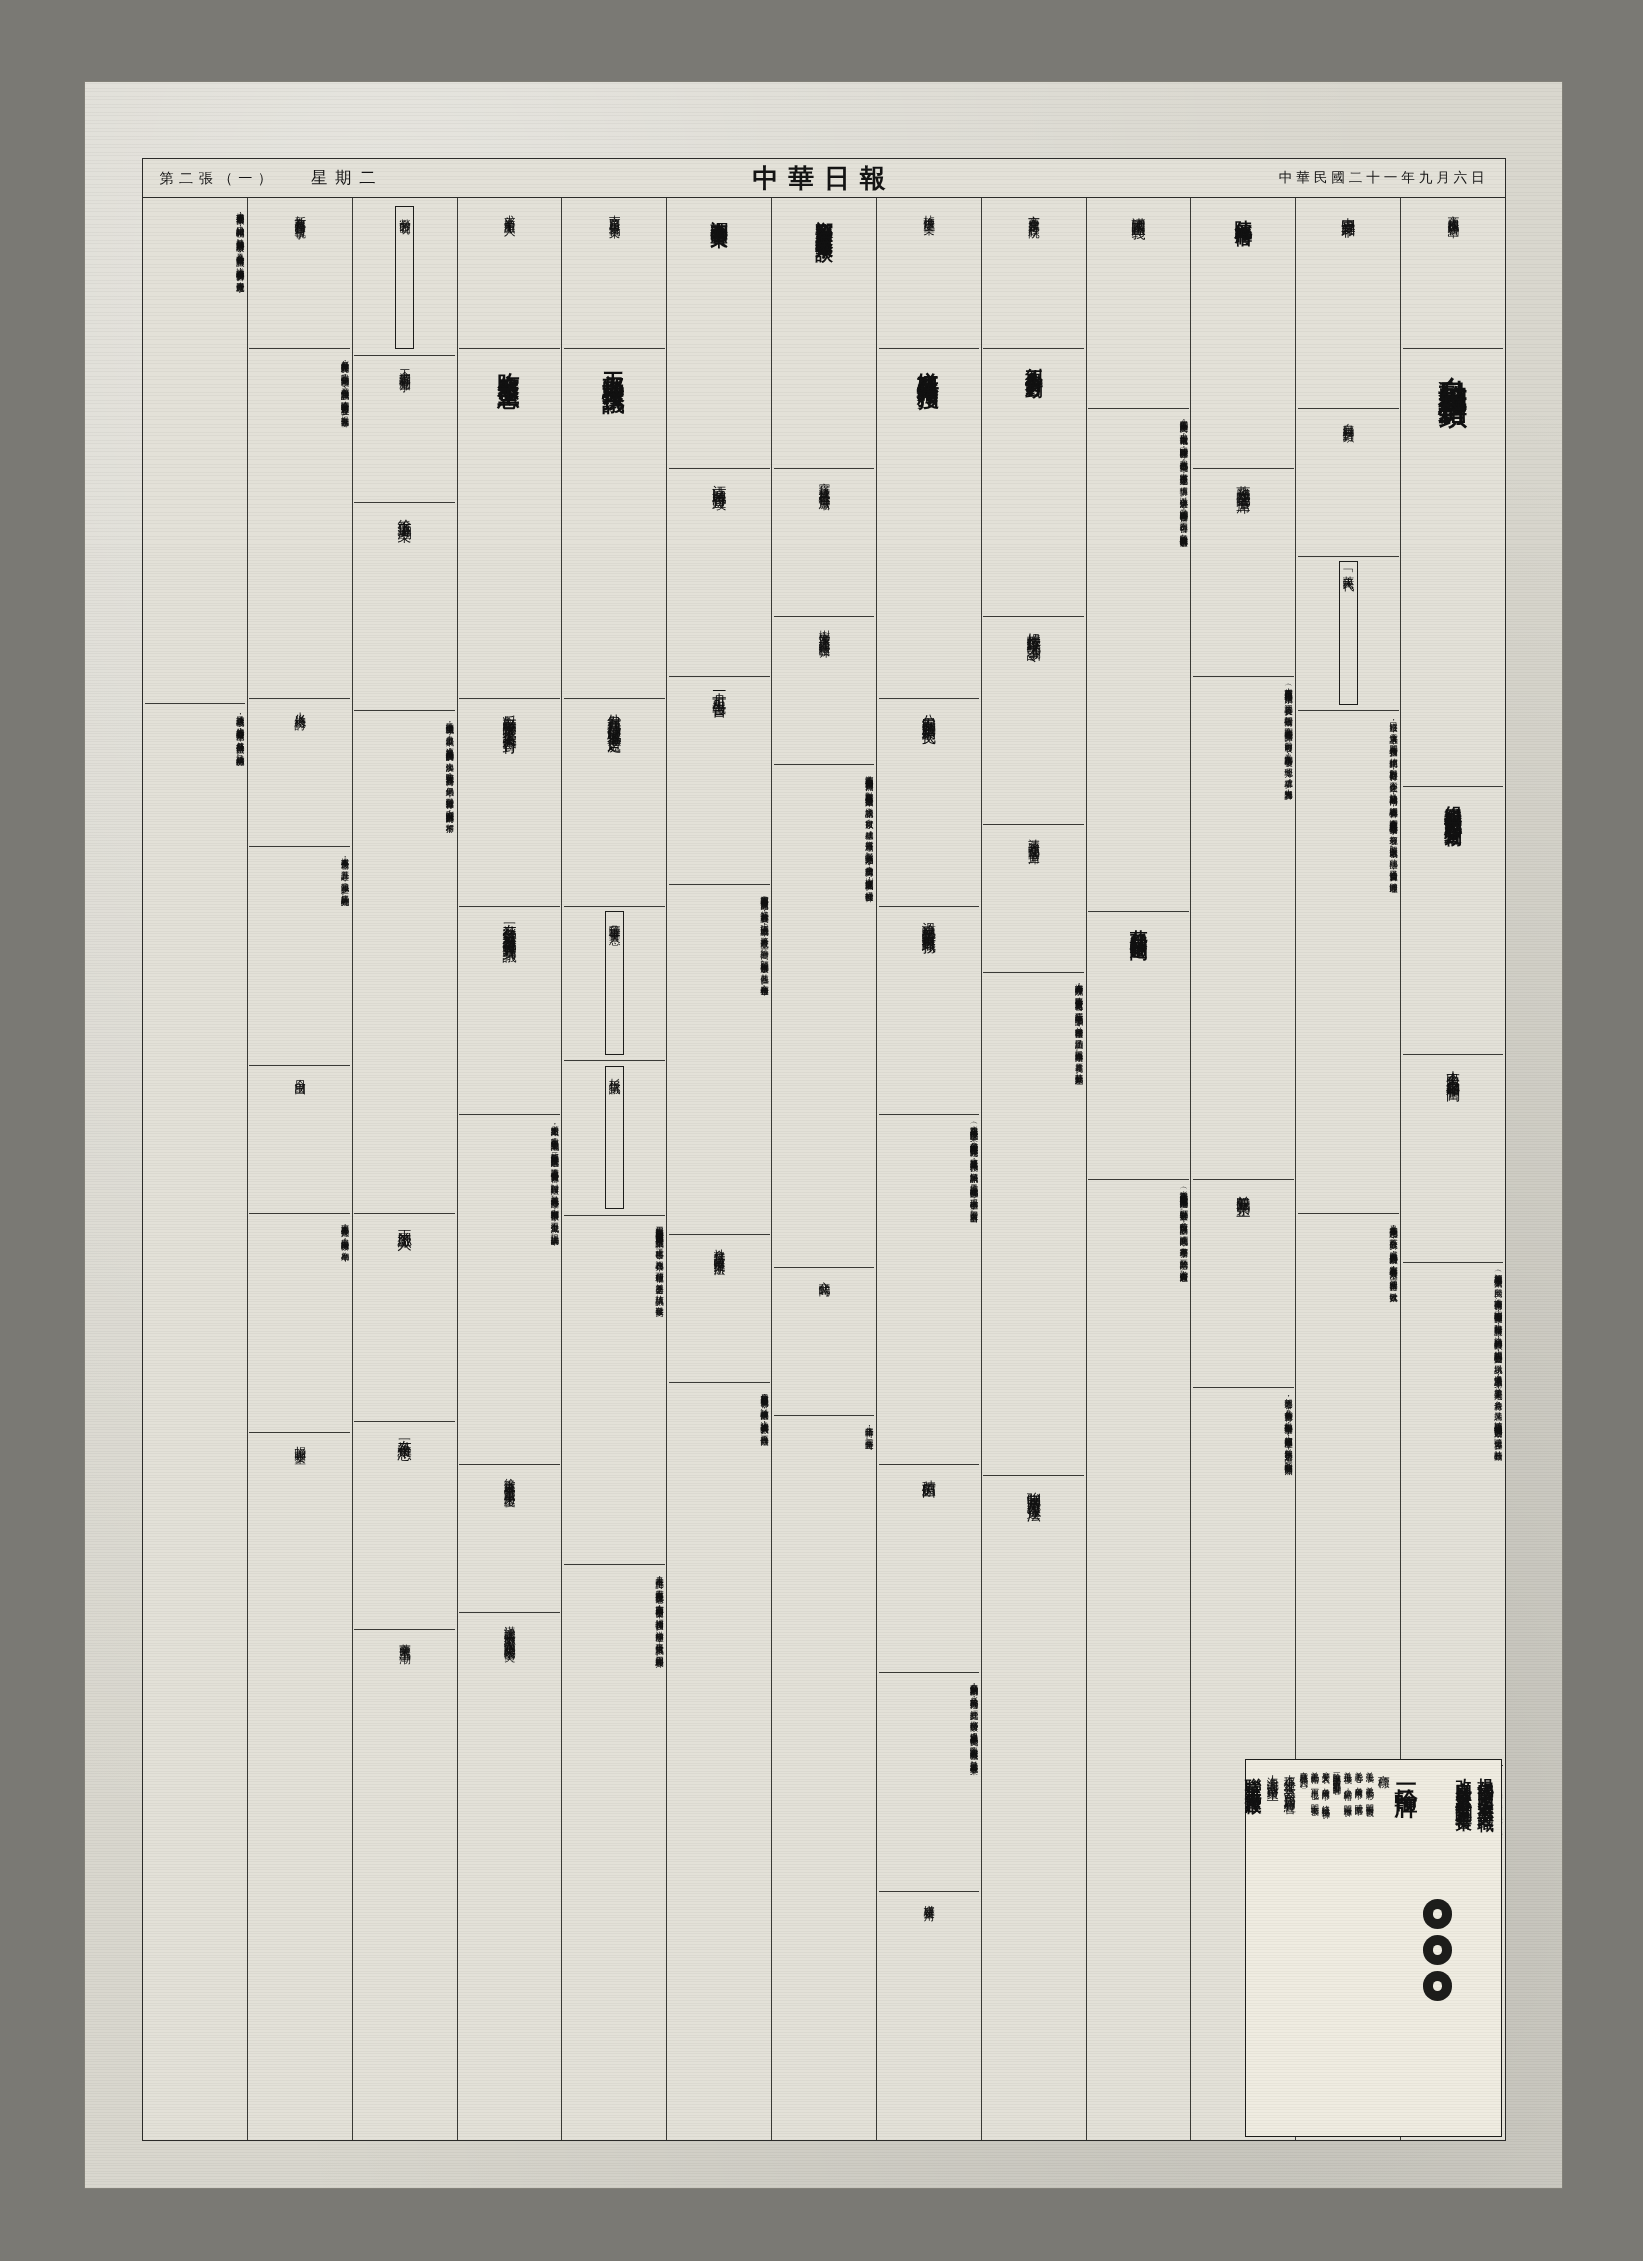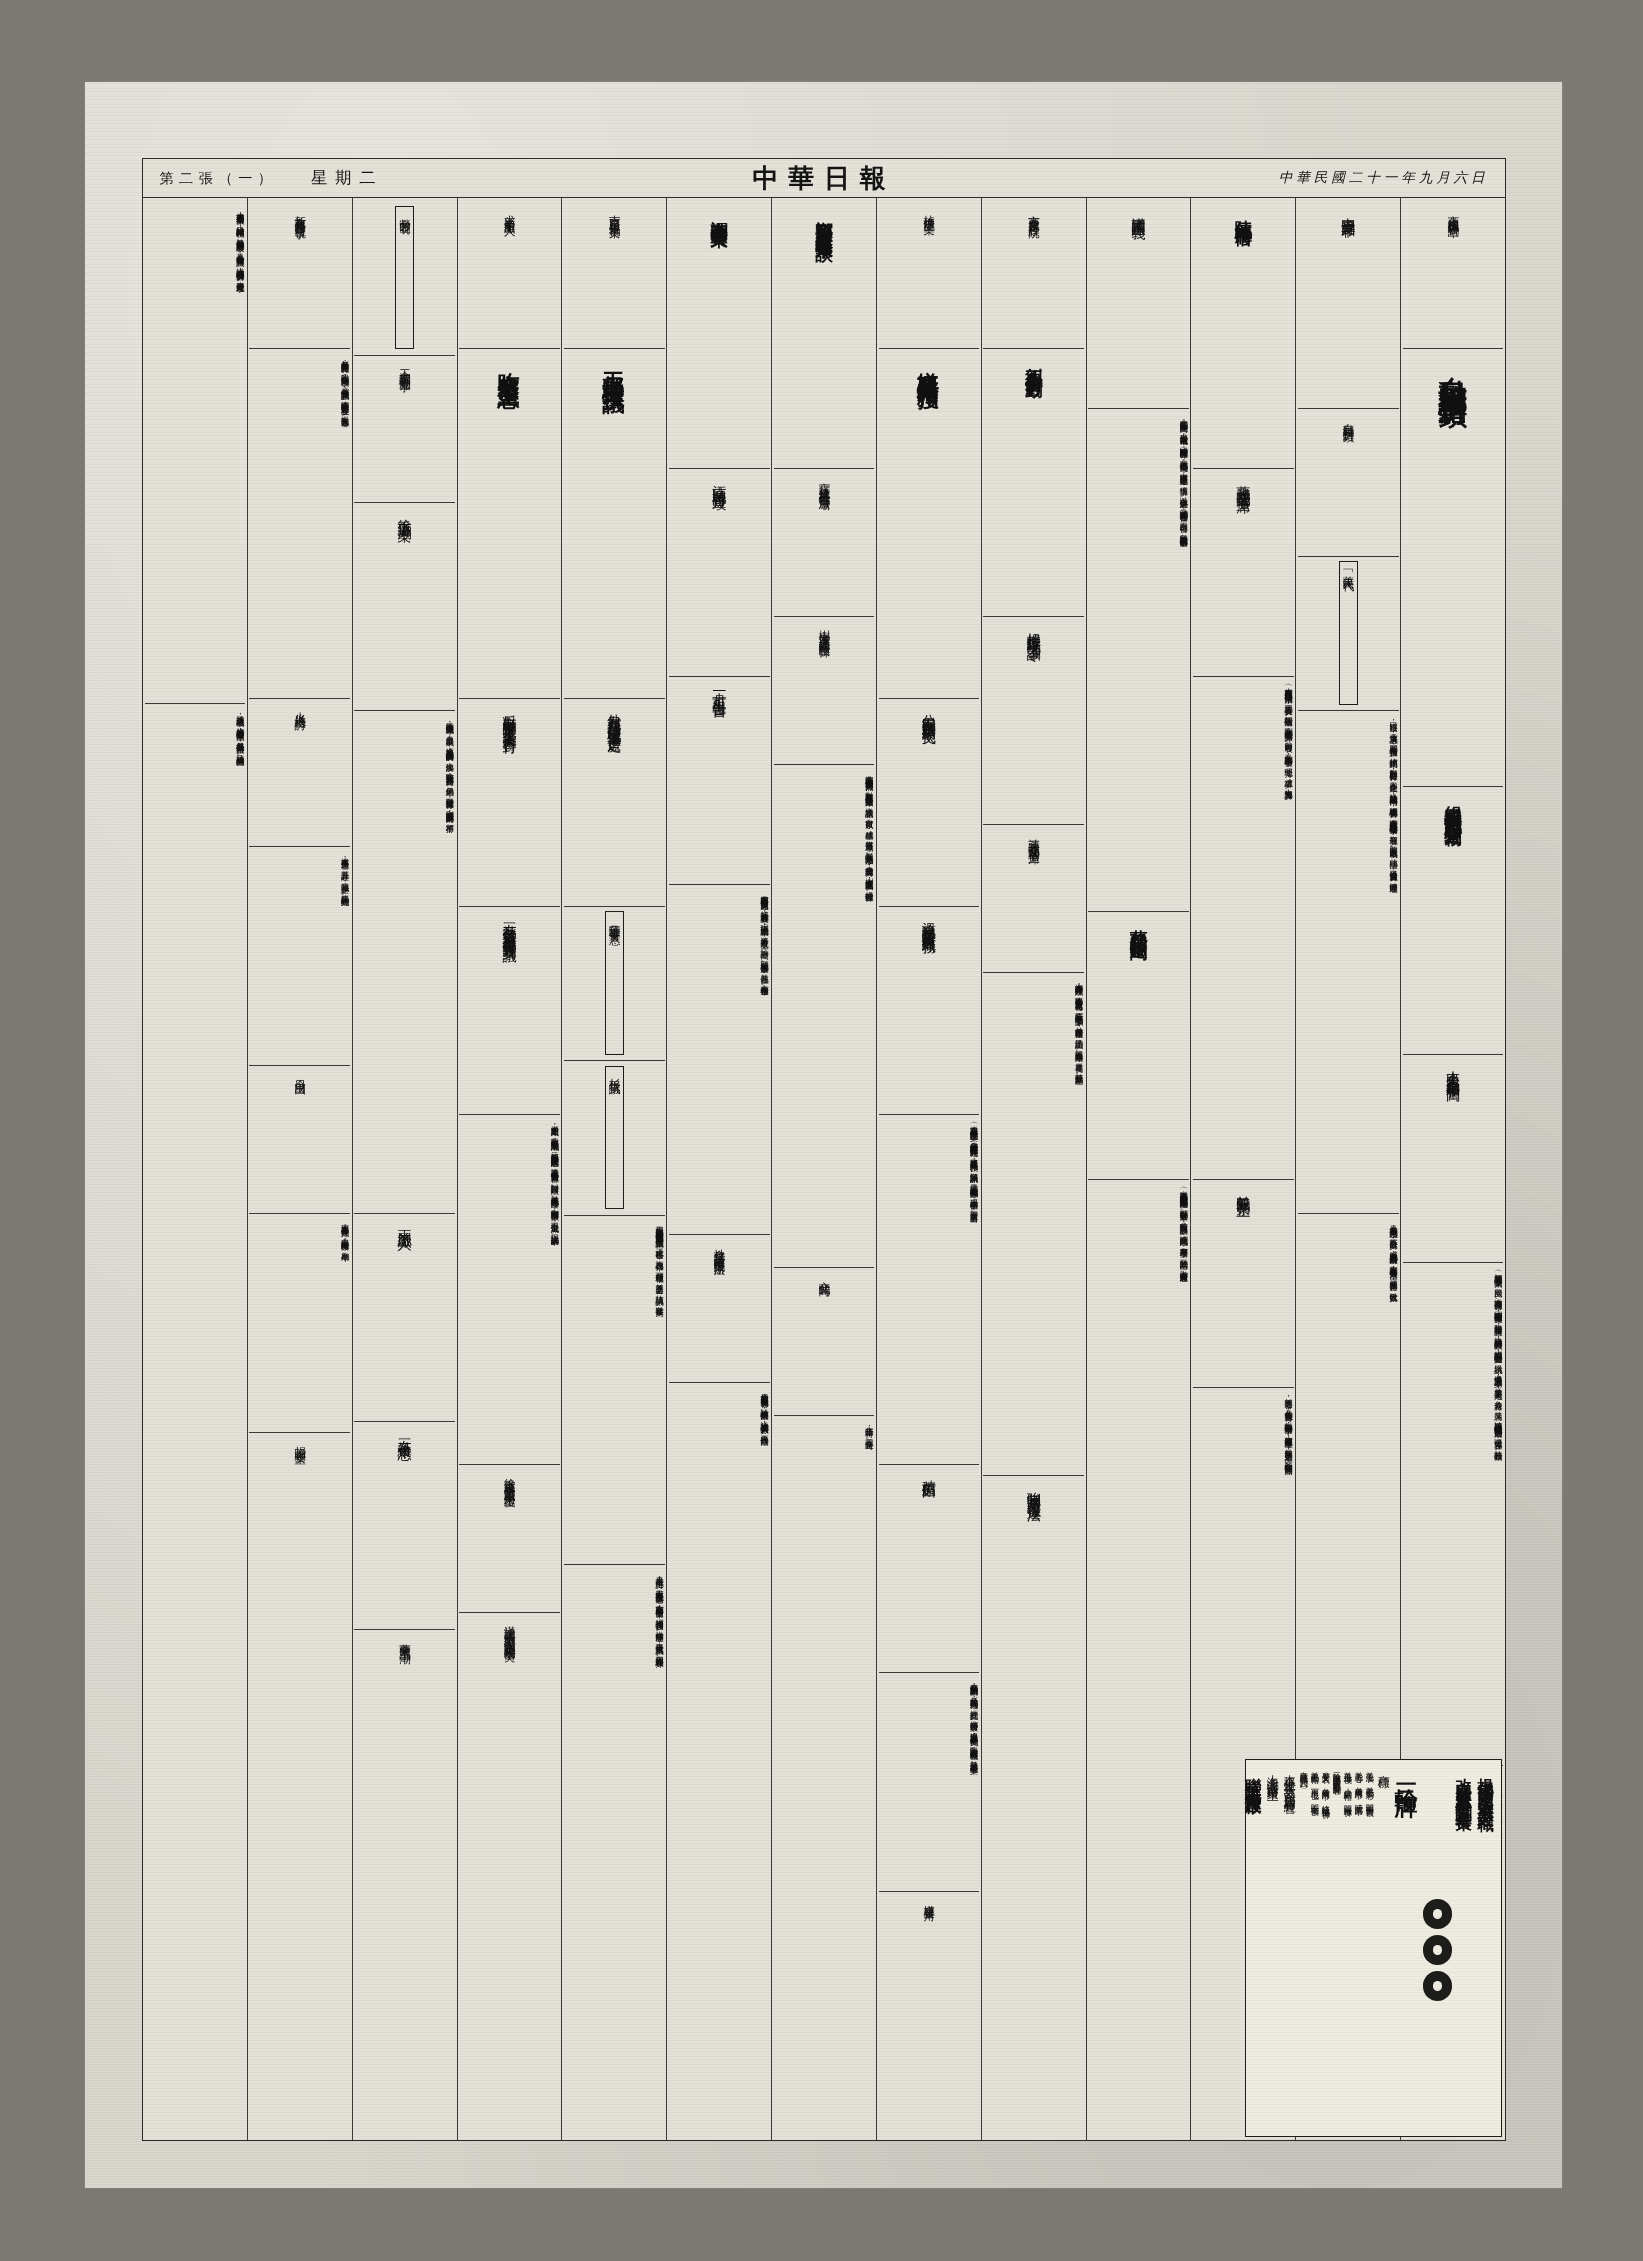--- a/index.html
+++ b/index.html
@@ -60,21 +60,21 @@
     position: absolute;
     top: 50%;
     transform: translateY(-50%);
     color: #141414;
     font-family: "DejaVu Serif", serif;
     white-space: nowrap;
   }
   #mh-issue { left: 16.4px; font-size: 14.2px; letter-spacing: 5.5px; }
   #mh-week  { left: 168px; font-size: 16.4px; letter-spacing: 7.7px; }
   #mh-title { left: 50%; transform: translate(-50%, -50%); font-size: 26px; font-weight: bold; letter-spacing: 9.8px; }
-  #mh-date  { right: 16.4px; font-size: 13.7px; letter-spacing: 3.8px; font-style: italic; }
+  #mh-date  { right: 16.4px; font-size: 13.7px; letter-spacing: 3.8px; }
 
   
   #columns {
     position: absolute;
     left: 0;
     top: 39px;
     right: 0;
     bottom: 0;
     display: flex;
     flex-direction: row-reverse;

